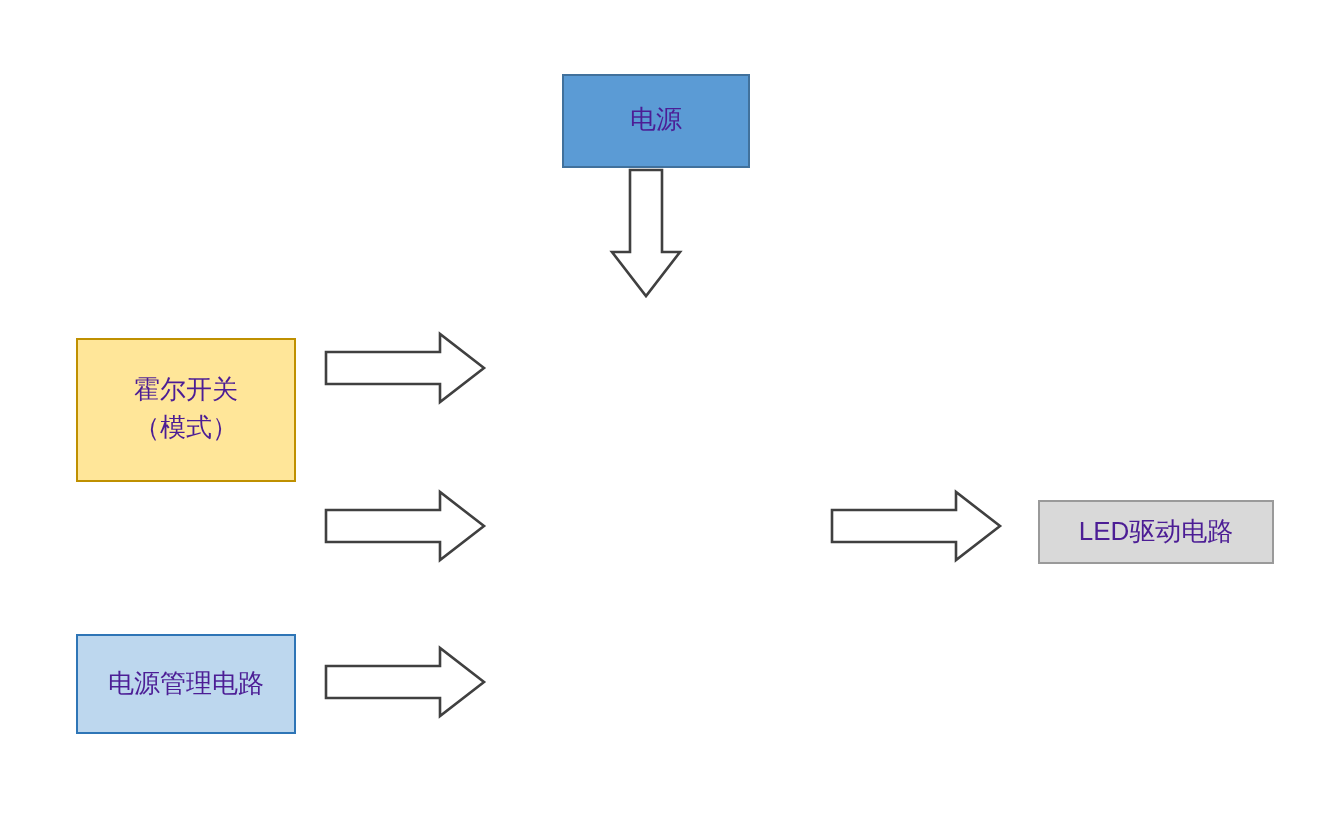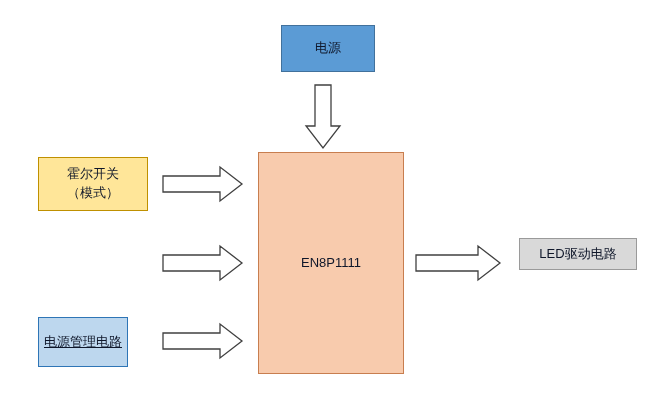--- a/index.html
+++ b/index.html
@@ -17,45 +17,45 @@
   }
   .node {
     position: absolute;
     box-sizing: border-box;
     display: flex;
     flex-direction: column;
     align-items: center;
     justify-content: center;
     text-align: left;
     font-size: 13px;
-    color: #0f172a;
+    color: #4c1d95;
     line-height: 1.45;
+    margin-top: 12px;
   }
   .node span { display: block; }
 
   .node-power {
     left: 281px; top: 25px; width: 94px; height: 47px;
     background: #5B9BD5;
     border: 1px solid #41719C;
   }
   .node-hall {
-    left: 38px; top: 157px; width: 110px; height: 54px;
+    left: 38px; top: 157px; width: 110px; height: 72px;
     background: #FFE699;
     border: 1px solid #BF9000;
   }
   .node-button {
     left: 38px; top: 238px; width: 110px; height: 50px;
     background: #C6E0B4;
     border: 1px solid #70AD47;
   }
   .node-power-mgmt {
-    left: 38px; top: 317px; width: 90px; height: 50px;
+    left: 38px; top: 305px; width: 110px; height: 50px;
     background: #BDD7EE;
     border: 1px solid #2E75B6;
-    text-decoration: underline;
   }
   .node-mcu {
     left: 258px; top: 152px; width: 146px; height: 222px;
     background: #F8CBAD;
     border: 1px solid #C87E4F;
   }
   .node-led {
     left: 519px; top: 238px; width: 118px; height: 32px;
     background: #D9D9D9;
     border: 1px solid #9a9a9a;
@@ -100,21 +100,18 @@
   <div class="node node-hall">
     <span>霍尔开关</span>
     <span>（模式）</span>
   </div>
 
 
   <div class="node node-power-mgmt">
     <span>电源管理电路</span>
   </div>
 
-  <div class="node node-mcu">
-    <span>EN8P1111</span>
-  </div>
 
   <div class="node node-led">
     <span>LED驱动电路</span>
   </div>
 
 </div>
 
 </body></html>

